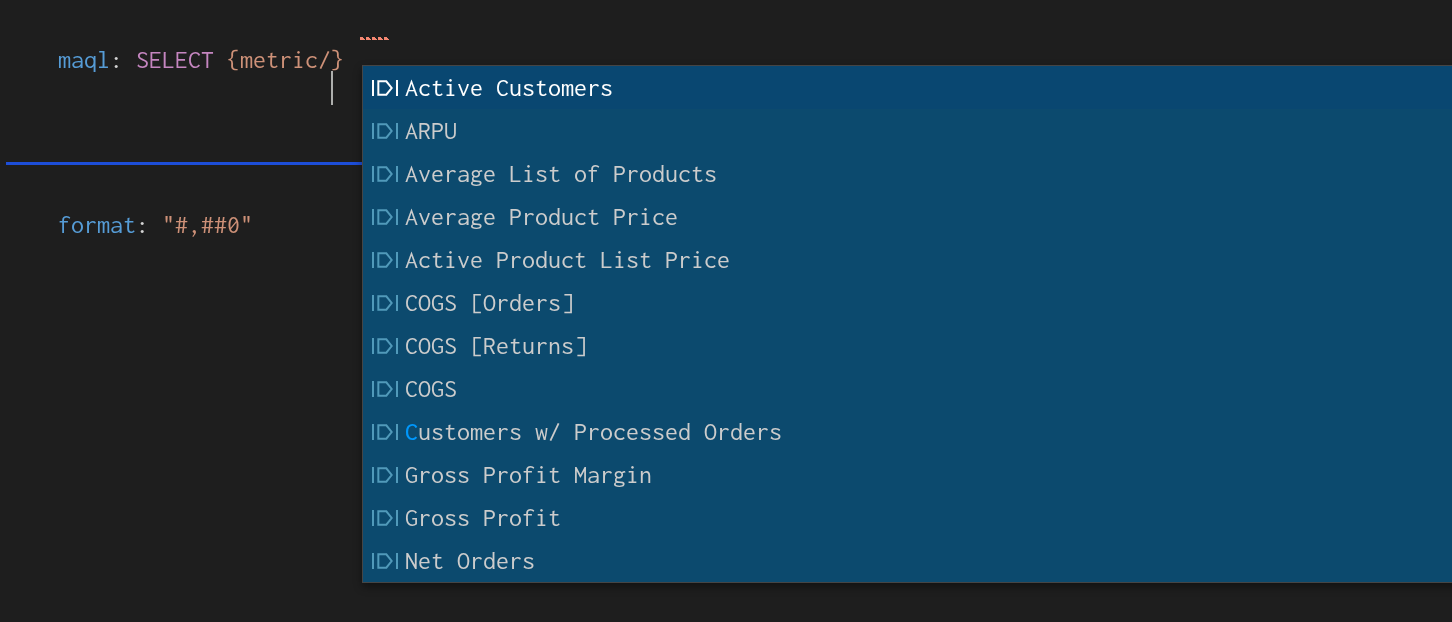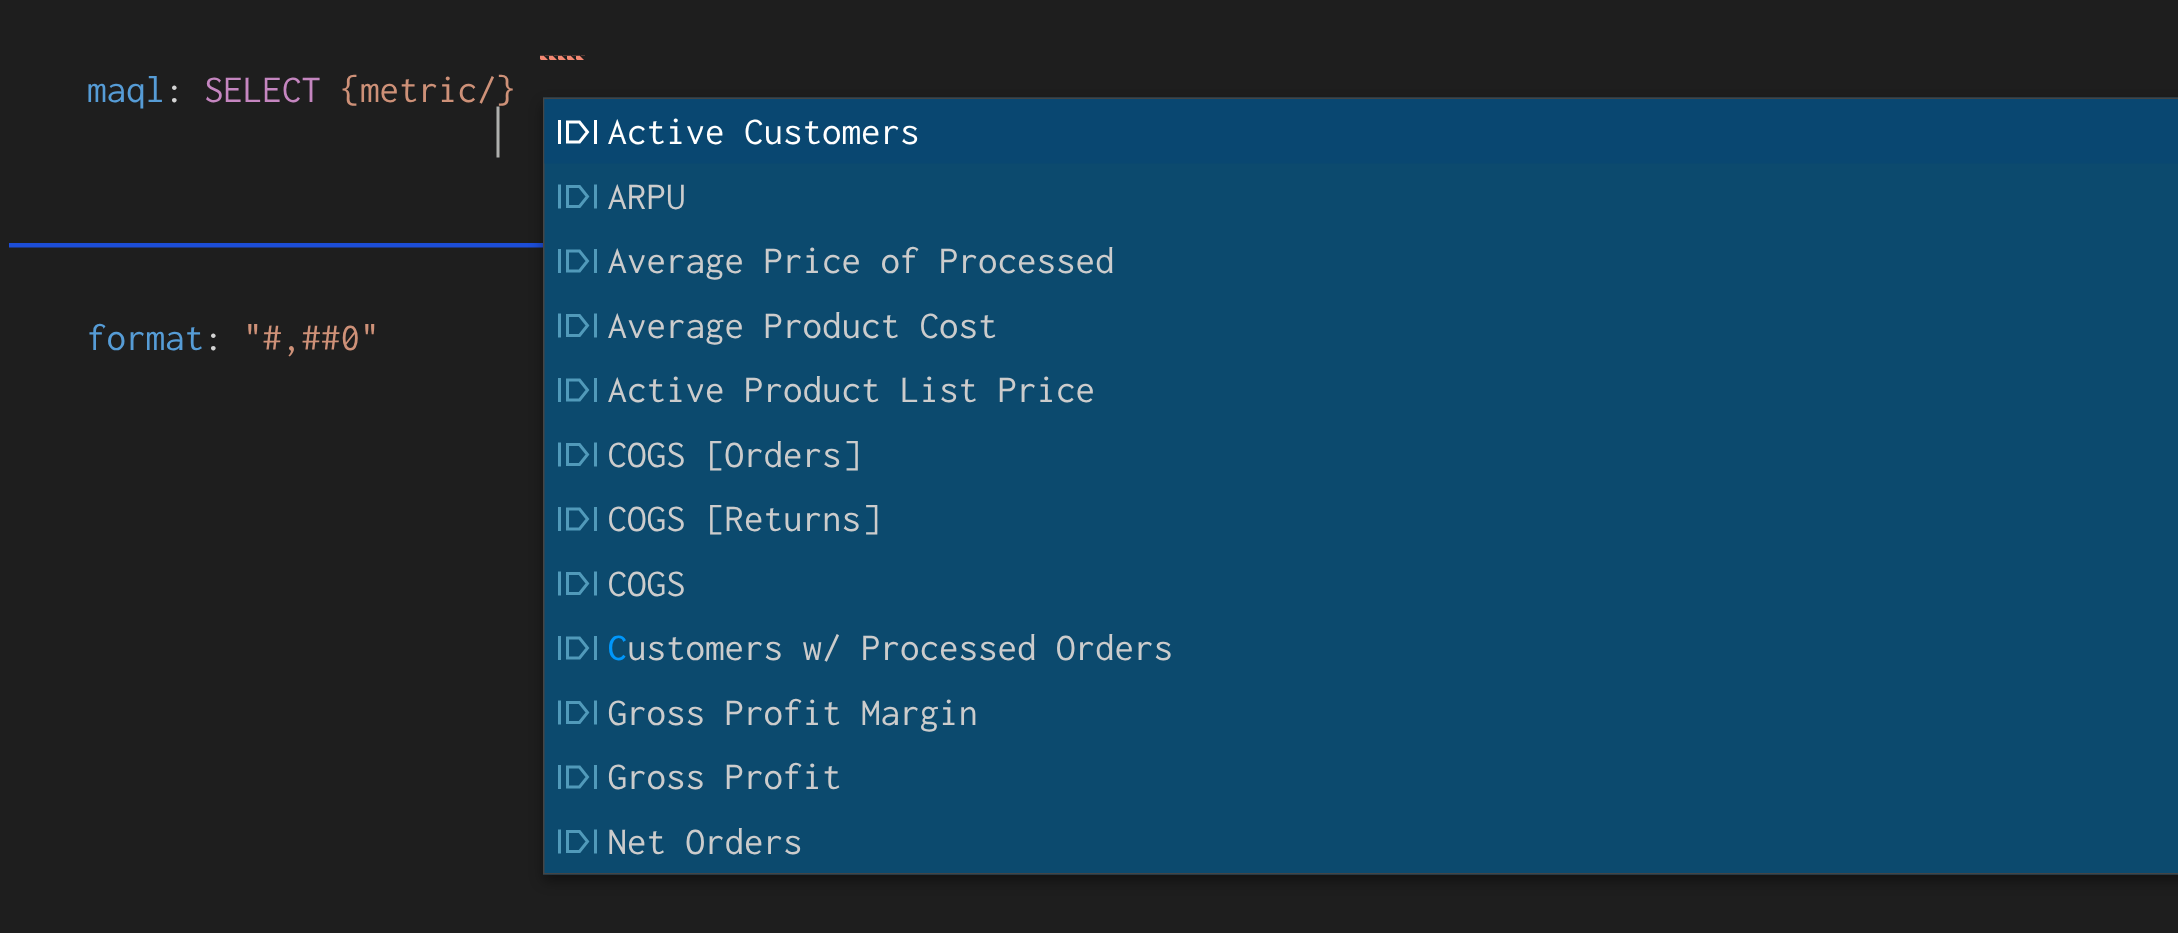--- a/index.html
+++ b/index.html
@@ -153,33 +153,33 @@
     <div class="suggest-item">
       <span class="suggest-icon">
         <svg viewBox="0 0 24 24">
           <g class="icon-stroke">
             <path d="M3 6 L3 18"></path>
             <path d="M21 6 L21 18"></path>
             <path d="M7 7 L13 7 L17 12 L13 17 L7 17 Z"></path>
           </g>
         </svg>
       </span>
-      <span class="suggest-label">Average Price of Processed</span>
-    </div>
-    <div class="suggest-item">
-      <span class="suggest-icon">
-        <svg viewBox="0 0 24 24">
-          <g class="icon-stroke">
-            <path d="M3 6 L3 18"></path>
-            <path d="M21 6 L21 18"></path>
-            <path d="M7 7 L13 7 L17 12 L13 17 L7 17 Z"></path>
-          </g>
-        </svg>
-      </span>
-      <span class="suggest-label">Average Product Cost</span>
+      <span class="suggest-label">Average List of Products</span>
+    </div>
+    <div class="suggest-item">
+      <span class="suggest-icon">
+        <svg viewBox="0 0 24 24">
+          <g class="icon-stroke">
+            <path d="M3 6 L3 18"></path>
+            <path d="M21 6 L21 18"></path>
+            <path d="M7 7 L13 7 L17 12 L13 17 L7 17 Z"></path>
+          </g>
+        </svg>
+      </span>
+      <span class="suggest-label">Average Product Price</span>
     </div>
     <div class="suggest-item">
       <span class="suggest-icon">
         <svg viewBox="0 0 24 24">
           <g class="icon-stroke">
             <path d="M3 6 L3 18"></path>
             <path d="M21 6 L21 18"></path>
             <path d="M7 7 L13 7 L17 12 L13 17 L7 17 Z"></path>
           </g>
         </svg>

